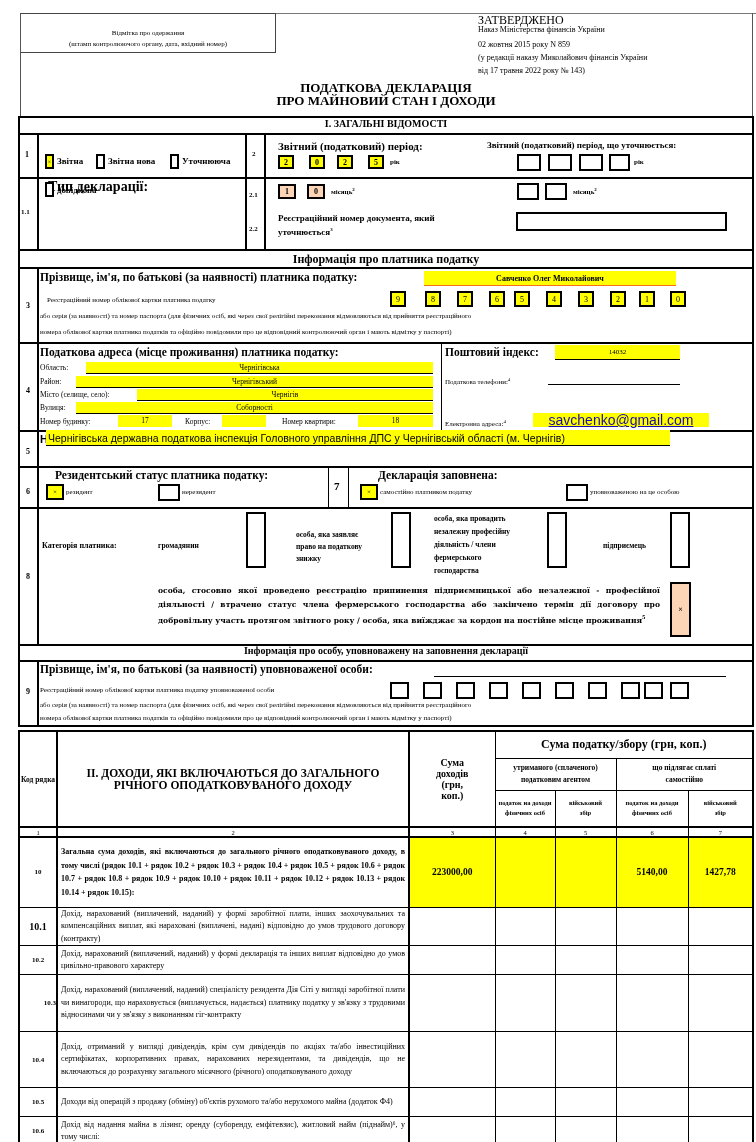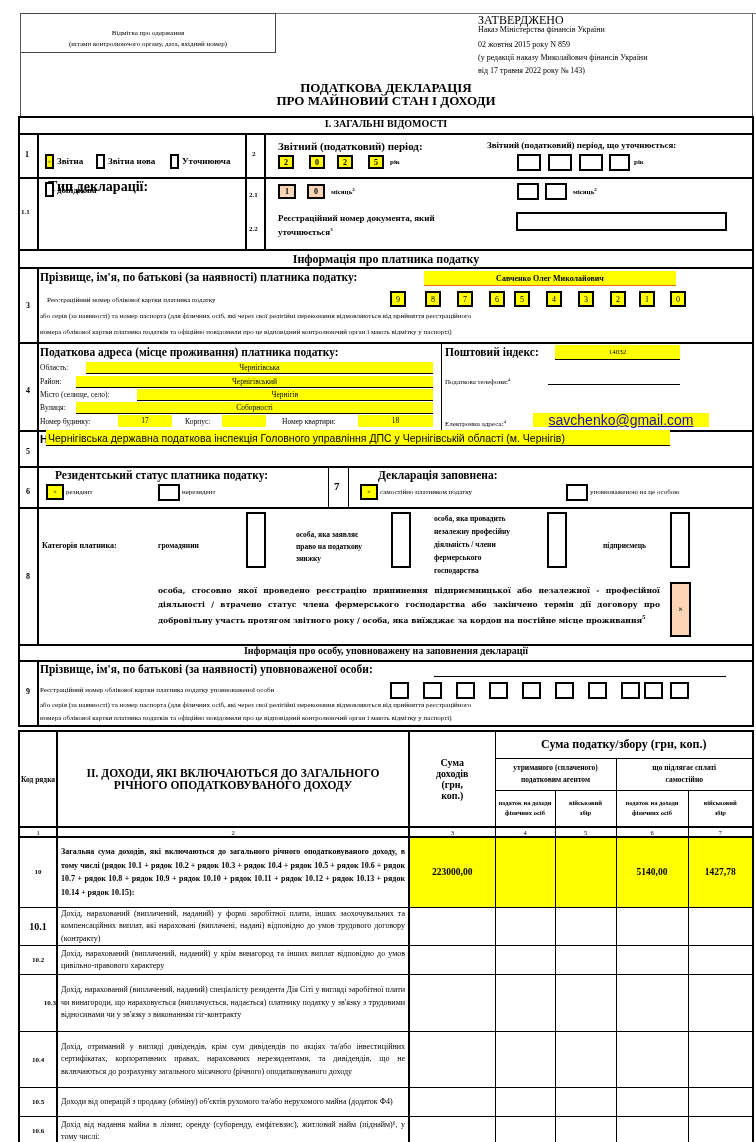--- a/index.html
+++ b/index.html
@@ -259,21 +259,21 @@
     <td class="just" style="font-size:8px;line-height:12.5px;padding:0 3px;border-right:2px solid #000;">Дохід, нарахований (виплачений, наданий) у формі заробітної плати, інших заохочувальних та компенсаційних виплат, які нараховані (виплачені, надані) відповідно до умов трудового договору (контракту)</td>
     <td></td>
     <td></td>
     <td></td>
     <td></td>
     <td></td>
   </tr>
 
   <tr style="height:29px;">
     <td style="text-align:center;font-weight:bold;font-size:7px;border-right:2px solid #000;">10.2</td>
-    <td class="just" style="font-size:8px;line-height:12.5px;padding:0 3px;border-right:2px solid #000;">Дохід, нарахований (виплачений, наданий) у крім винагород та інших виплат відповідно до умов цивільно-правового характеру</td>
+    <td class="just" style="font-size:8px;line-height:12.5px;padding:0 3px;border-right:2px solid #000;">Дохід, нарахований (виплачений, наданий) у формі декларація та інших виплат відповідно до умов цивільно-правового характеру</td>
     <td></td>
     <td></td>
     <td></td>
     <td></td>
     <td></td>
   </tr>
 
   <tr style="height:57px;">
     <td style="text-align:right;font-weight:bold;font-size:7px;border-right:2px solid #000;">10.3</td>
     <td class="just" style="font-size:8px;line-height:12.5px;padding:0 3px;border-right:2px solid #000;">Дохід, нарахований (виплачений, наданий) спеціалісту резидента Дія Сіті у вигляді заробітної плати чи винагороди, що нараховується (виплачується, надається) платнику податку у зв'язку з трудовими відносинами чи у зв'язку з виконанням гіг-контракту</td>

